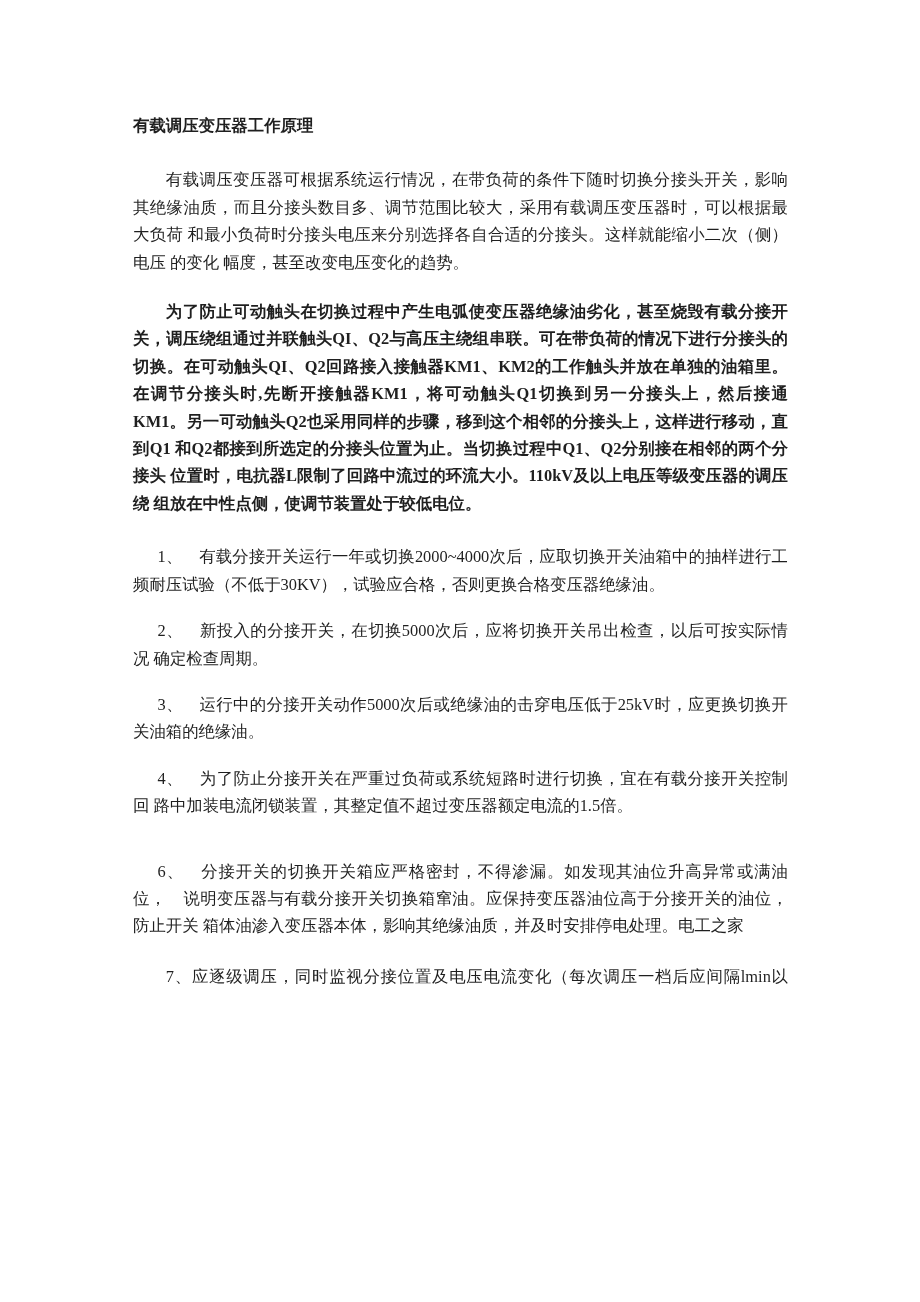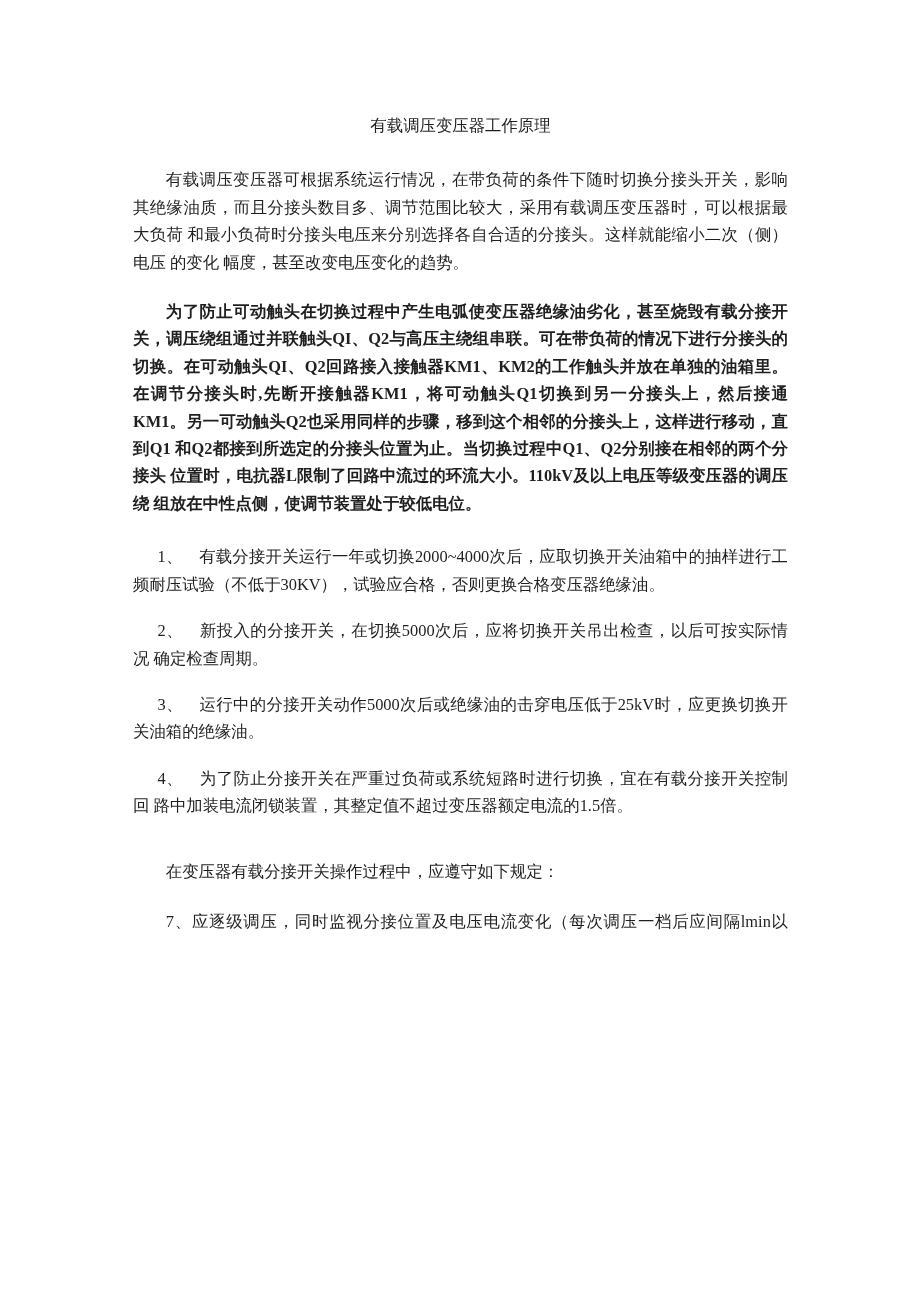--- a/index.html
+++ b/index.html
@@ -23,23 +23,24 @@
     line-height: 27.4px;
     color: #1f1f1f;
     text-align: justify;
     text-justify: inter-ideograph;
   }
   .page p {
     margin: 0;
     padding: 0;
   }
   .doc-title {
-    text-align: center;
+    text-align: left;
     text-indent: 0;
     margin-bottom: 27px !important;
+    font-weight: bold;
   }
   .para {
     text-indent: 2em;
   }
   .num-item {
     text-indent: 1.5em;
   }
   .mb-22 { margin-bottom: 22px !important; }
   .mb-26 { margin-bottom: 26px !important; font-weight: bold; }
   .mb-19 { margin-bottom: 19px !important; }
@@ -62,17 +63,17 @@
 
   <p class="para num-item mb-19">1、　有载分接开关运行一年或切换2000~4000次后，应取切换开关油箱中的抽样进行工 频耐压试验（不低于30KV），试验应合格，否则更换合格变压器绝缘油。</p>
 
   <p class="para num-item mb-19">2、　新投入的分接开关，在切换5000次后，应将切换开关吊出检查，以后可按实际情况 确定检查周期。</p>
 
   <p class="para num-item mb-19">3、　运行中的分接开关动作5000次后或绝缘油的击穿电压低于25kV时，应更换切换开关油箱的绝缘油。</p>
 
   <p class="para num-item mb-38">4、　为了防止分接开关在严重过负荷或系统短路时进行切换，宜在有载分接开关控制回 路中加装电流闭锁装置，其整定值不超过变压器额定电流的1.5倍。</p>
 
 
+  <p class="para num-item mb-23">6、　分接开关的切换开关箱应严格密封，不得渗漏。如发现其油位升高异常或满油位，　说明变压器与有载分接开关切换箱窜油。应保持变压器油位高于分接开关的油位，防止开关 箱体油渗入变压器本体，影响其绝缘油质，并及时安排停电处理。电工之家</p>
 
-  <p class="para mb-23">在变压器有载分接开关操作过程中，应遵守如下规定：</p>
 
   <p class="para force-justify mb-0">7、应逐级调压，同时监视分接位置及电压电流变化（每次调压一档后应间隔lmin以</p>
 </div>
 
 </body></html>

